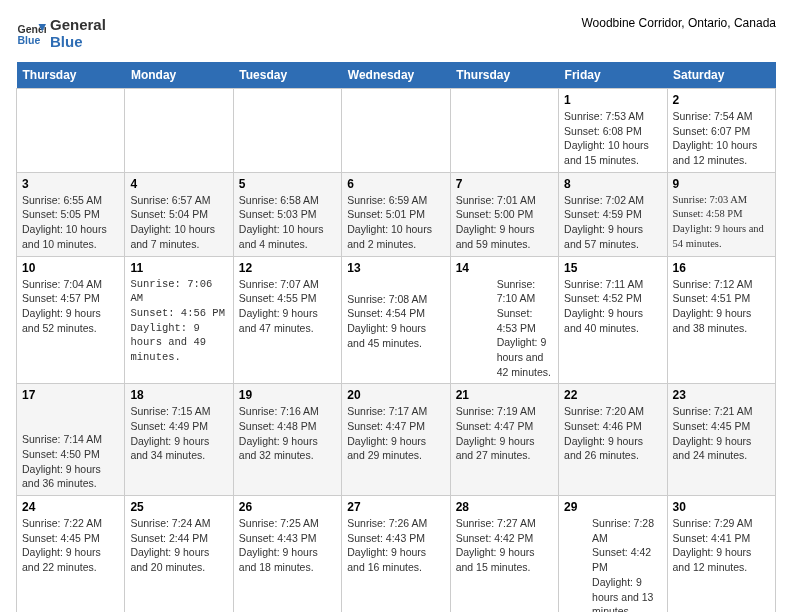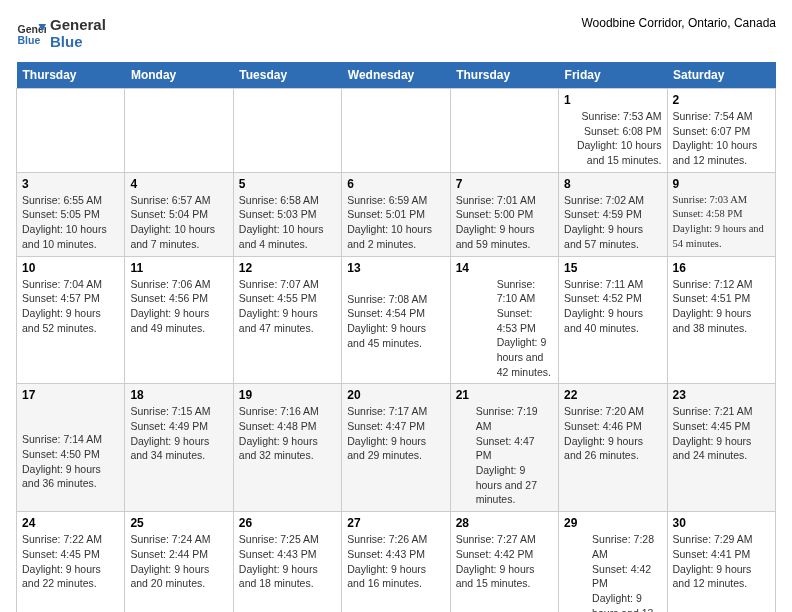--- a/index.html
+++ b/index.html
@@ -53,21 +53,21 @@
   </thead>
   <tbody id="calendar-body">
   <tr>
         <td class="empty-cell"></td>
         <td class="empty-cell"></td>
         <td class="empty-cell"></td>
         <td class="empty-cell"></td>
         <td class="empty-cell"></td>
         <td>
           <div class="day-num">1</div>
-          <div class="day-info" style="white-space: pre-line; text-align: right;">Sunrise: 7:53 AM
+          <div class="day-info" style="white-space: pre-line;">Sunrise: 7:53 AM
 Sunset: 6:08 PM
 Daylight: 10 hours and 15 minutes.</div>
         </td>
         <td>
           <div class="day-num">2</div>
           <div class="day-info" style="white-space: pre-line;">Sunrise: 7:54 AM
 Sunset: 6:07 PM
 Daylight: 10 hours and 12 minutes.</div>
         </td>
       </tr>
@@ -117,21 +117,21 @@
       </tr>
       <tr>
         <td>
           <div class="day-num">10</div>
           <div class="day-info" style="white-space: pre-line;">Sunrise: 7:04 AM
 Sunset: 4:57 PM
 Daylight: 9 hours and 52 minutes.</div>
         </td>
         <td>
           <div class="day-num">11</div>
-          <div class="day-info" style="white-space: pre-line;">Sunrise: 7:06 AM
+          <div class="day-info" style="white-space: pre-line; font-family: Liberation Mono, monospace;">Sunrise: 7:06 AM
 Sunset: 4:56 PM
 Daylight: 9 hours and 49 minutes.</div>
         </td>
         <td>
           <div class="day-num">12</div>
           <div class="day-info" style="white-space: pre-line;">Sunrise: 7:07 AM
 Sunset: 4:55 PM
 Daylight: 9 hours and 47 minutes.</div>
         </td>
         <td>
@@ -179,21 +179,21 @@
 Daylight: 9 hours and 32 minutes.</div>
         </td>
         <td>
           <div class="day-num">20</div>
           <div class="day-info" style="white-space: pre-line;">Sunrise: 7:17 AM
 Sunset: 4:47 PM
 Daylight: 9 hours and 29 minutes.</div>
         </td>
         <td>
           <div class="day-num">21</div>
-          <div class="day-info" style="white-space: pre-line; margin-left: 20px;">Sunrise: 7:19 AM
+          <div class="day-info" style="white-space: pre-line;">Sunrise: 7:19 AM
 Sunset: 4:47 PM
 Daylight: 9 hours and 27 minutes.</div>
         </td>
         <td>
           <div class="day-num">22</div>
           <div class="day-info" style="white-space: pre-line;">Sunrise: 7:20 AM
 Sunset: 4:46 PM
 Daylight: 9 hours and 26 minutes.</div>
         </td>
         <td>

